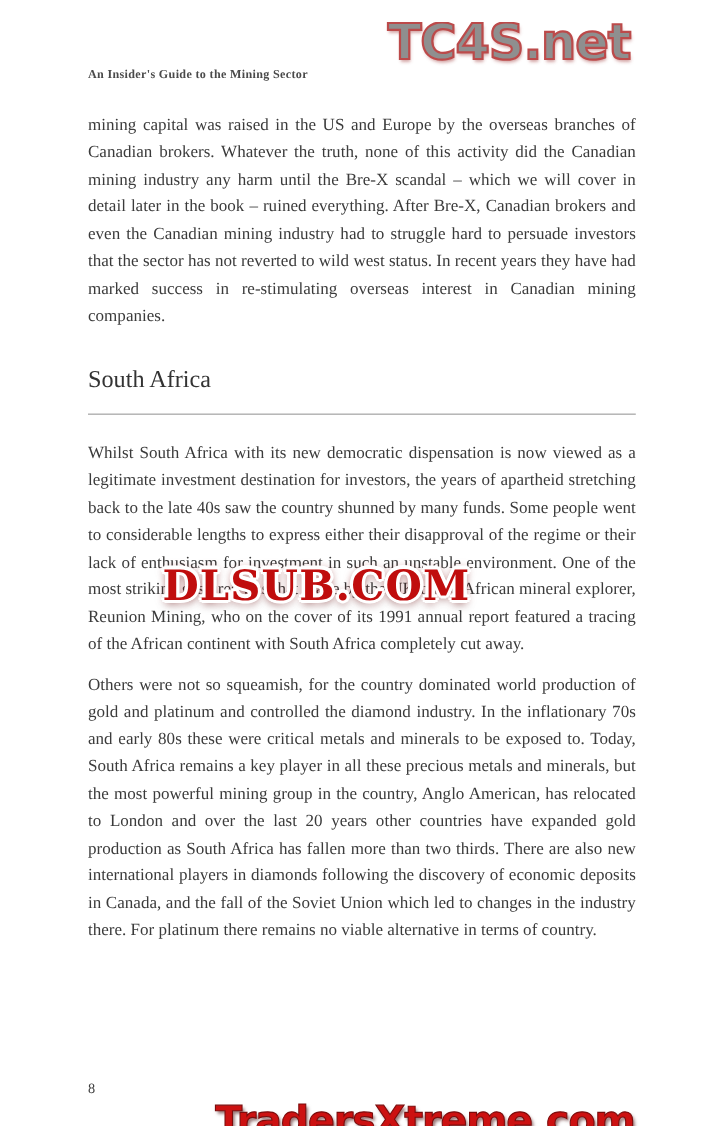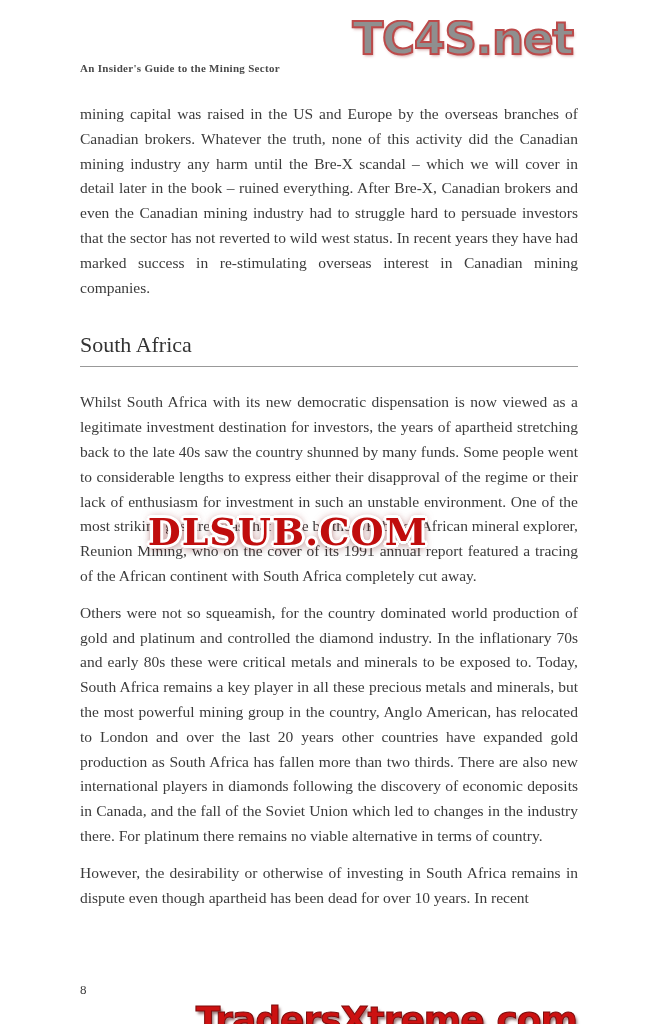--- a/index.html
+++ b/index.html
@@ -42,21 +42,21 @@
     text-align: justify;
     margin: 0 0 12px 0;
     color: #3b3b3b;
   }
   .section-heading {
     font-family: "Liberation Serif", serif;
     font-weight: 400;
     font-size: 22px;
     color: #333333;
     margin: 32px 0 0 0;
-    padding-bottom: 8px;
+    padding-bottom: 18px;
     border-bottom: 1px solid #999999;
   }
   .after-heading {
     margin-top: 23px;
   }
 
   
   .page-number {
     position: absolute;
     left: 80px;
@@ -123,21 +123,20 @@
 
   <div class="content">
     <p class="para">mining capital was raised in the US and Europe by the overseas branches of Canadian brokers. Whatever the truth, none of this activity did the Canadian mining industry any harm until the Bre-X scandal – which we will cover in detail later in the book – ruined everything. After Bre-X, Canadian brokers and even the Canadian mining industry had to struggle hard to persuade investors that the sector has not reverted to wild west status. In recent years they have had marked success in re-stimulating overseas interest in Canadian mining companies.</p>
 
     <h2 class="section-heading">South Africa</h2>
 
     <p class="para after-heading">Whilst South Africa with its new democratic dispensation is now viewed as a legitimate investment destination for investors, the years of apartheid stretching back to the late 40s saw the country shunned by many funds. Some people went to considerable lengths to express either their disapproval of the regime or their lack of enthusiasm for investment in such an unstable environment. One of the most striking gestures was that made by the UK-based African mineral explorer, Reunion Mining, who on the cover of its 1991 annual report featured a tracing of the African continent with South Africa completely cut away.</p>
 
     <p class="para">Others were not so squeamish, for the country dominated world production of gold and platinum and controlled the diamond industry. In the inflationary 70s and early 80s these were critical metals and minerals to be exposed to. Today, South Africa remains a key player in all these precious metals and minerals, but the most powerful mining group in the country, Anglo American, has relocated to London and over the last 20 years other countries have expanded gold production as South Africa has fallen more than two thirds. There are also new international players in diamonds following the discovery of economic deposits in Canada, and the fall of the Soviet Union which led to changes in the industry there. For platinum there remains no viable alternative in terms of country.</p>
 
-    <p class="para">However, the desirability or otherwise of investing in South Africa remains in dispute even though apartheid has been dead for over 10 years. In recent</p>
   </div>
 
   <div class="wm-center">DLSUB.COM</div>
 
   <div class="page-number">8</div>
 
   <div class="wm-bottom-right">TradersXtreme.com</div>
 
 </div>
 

